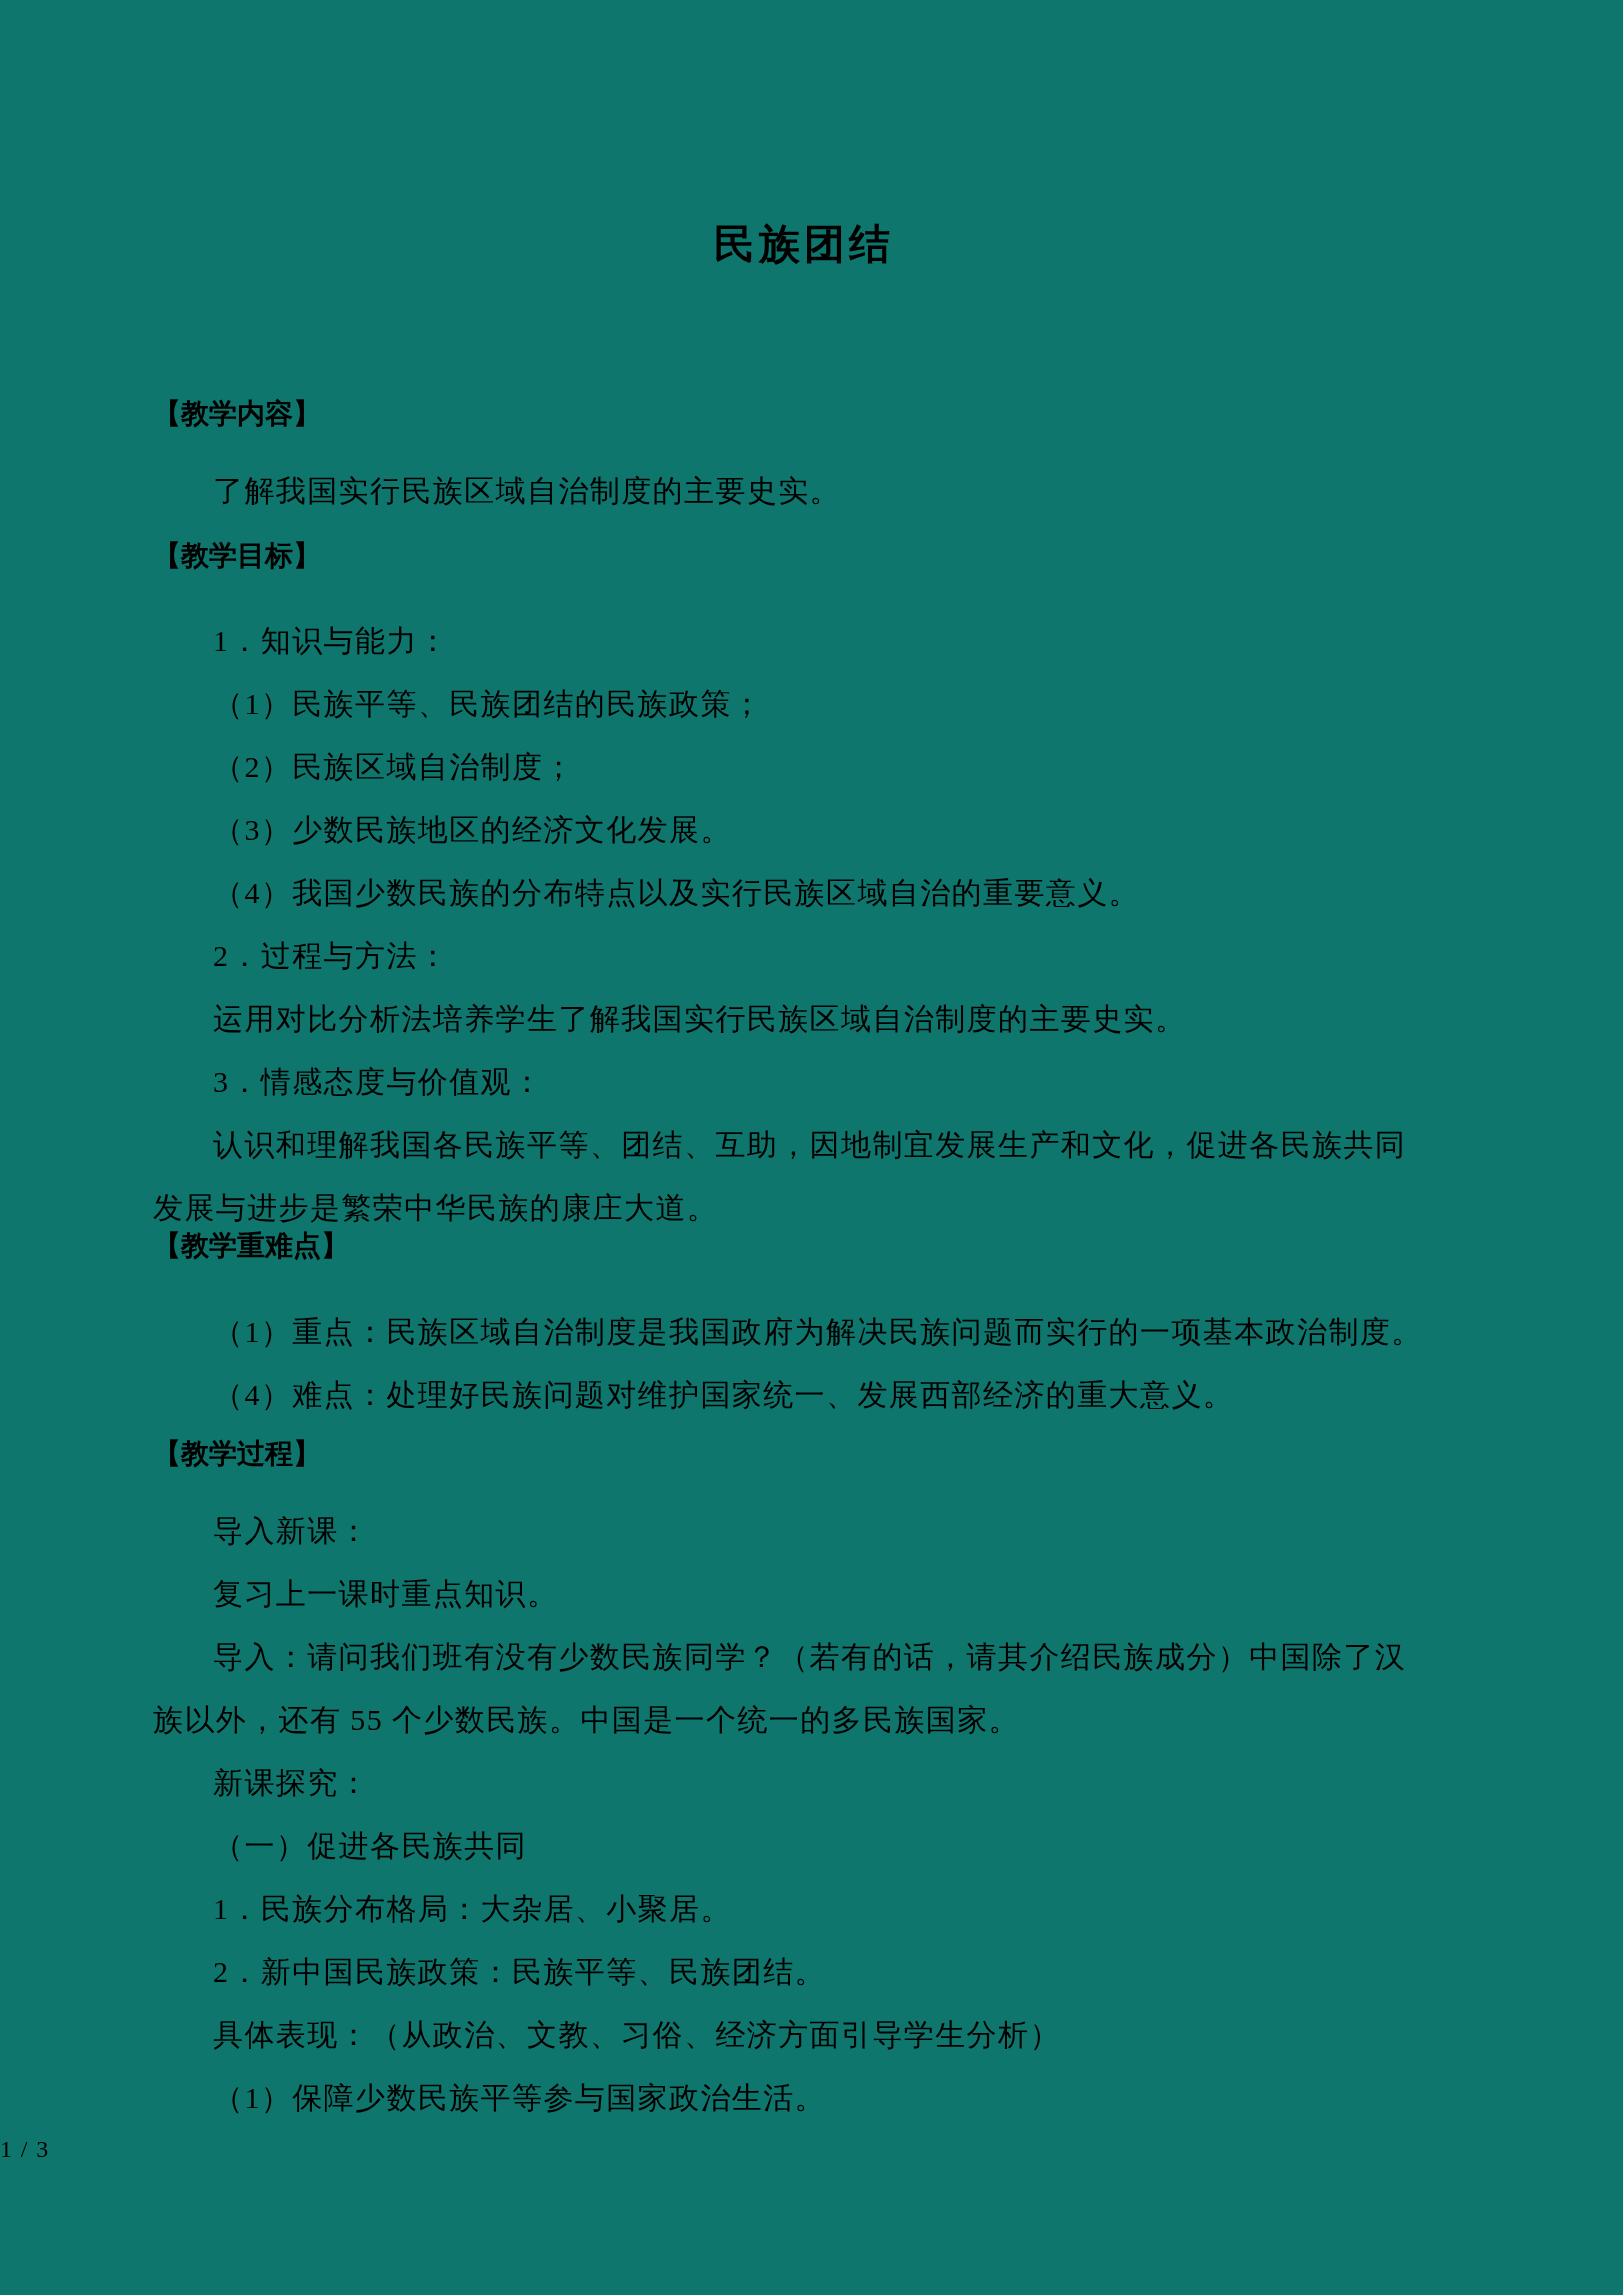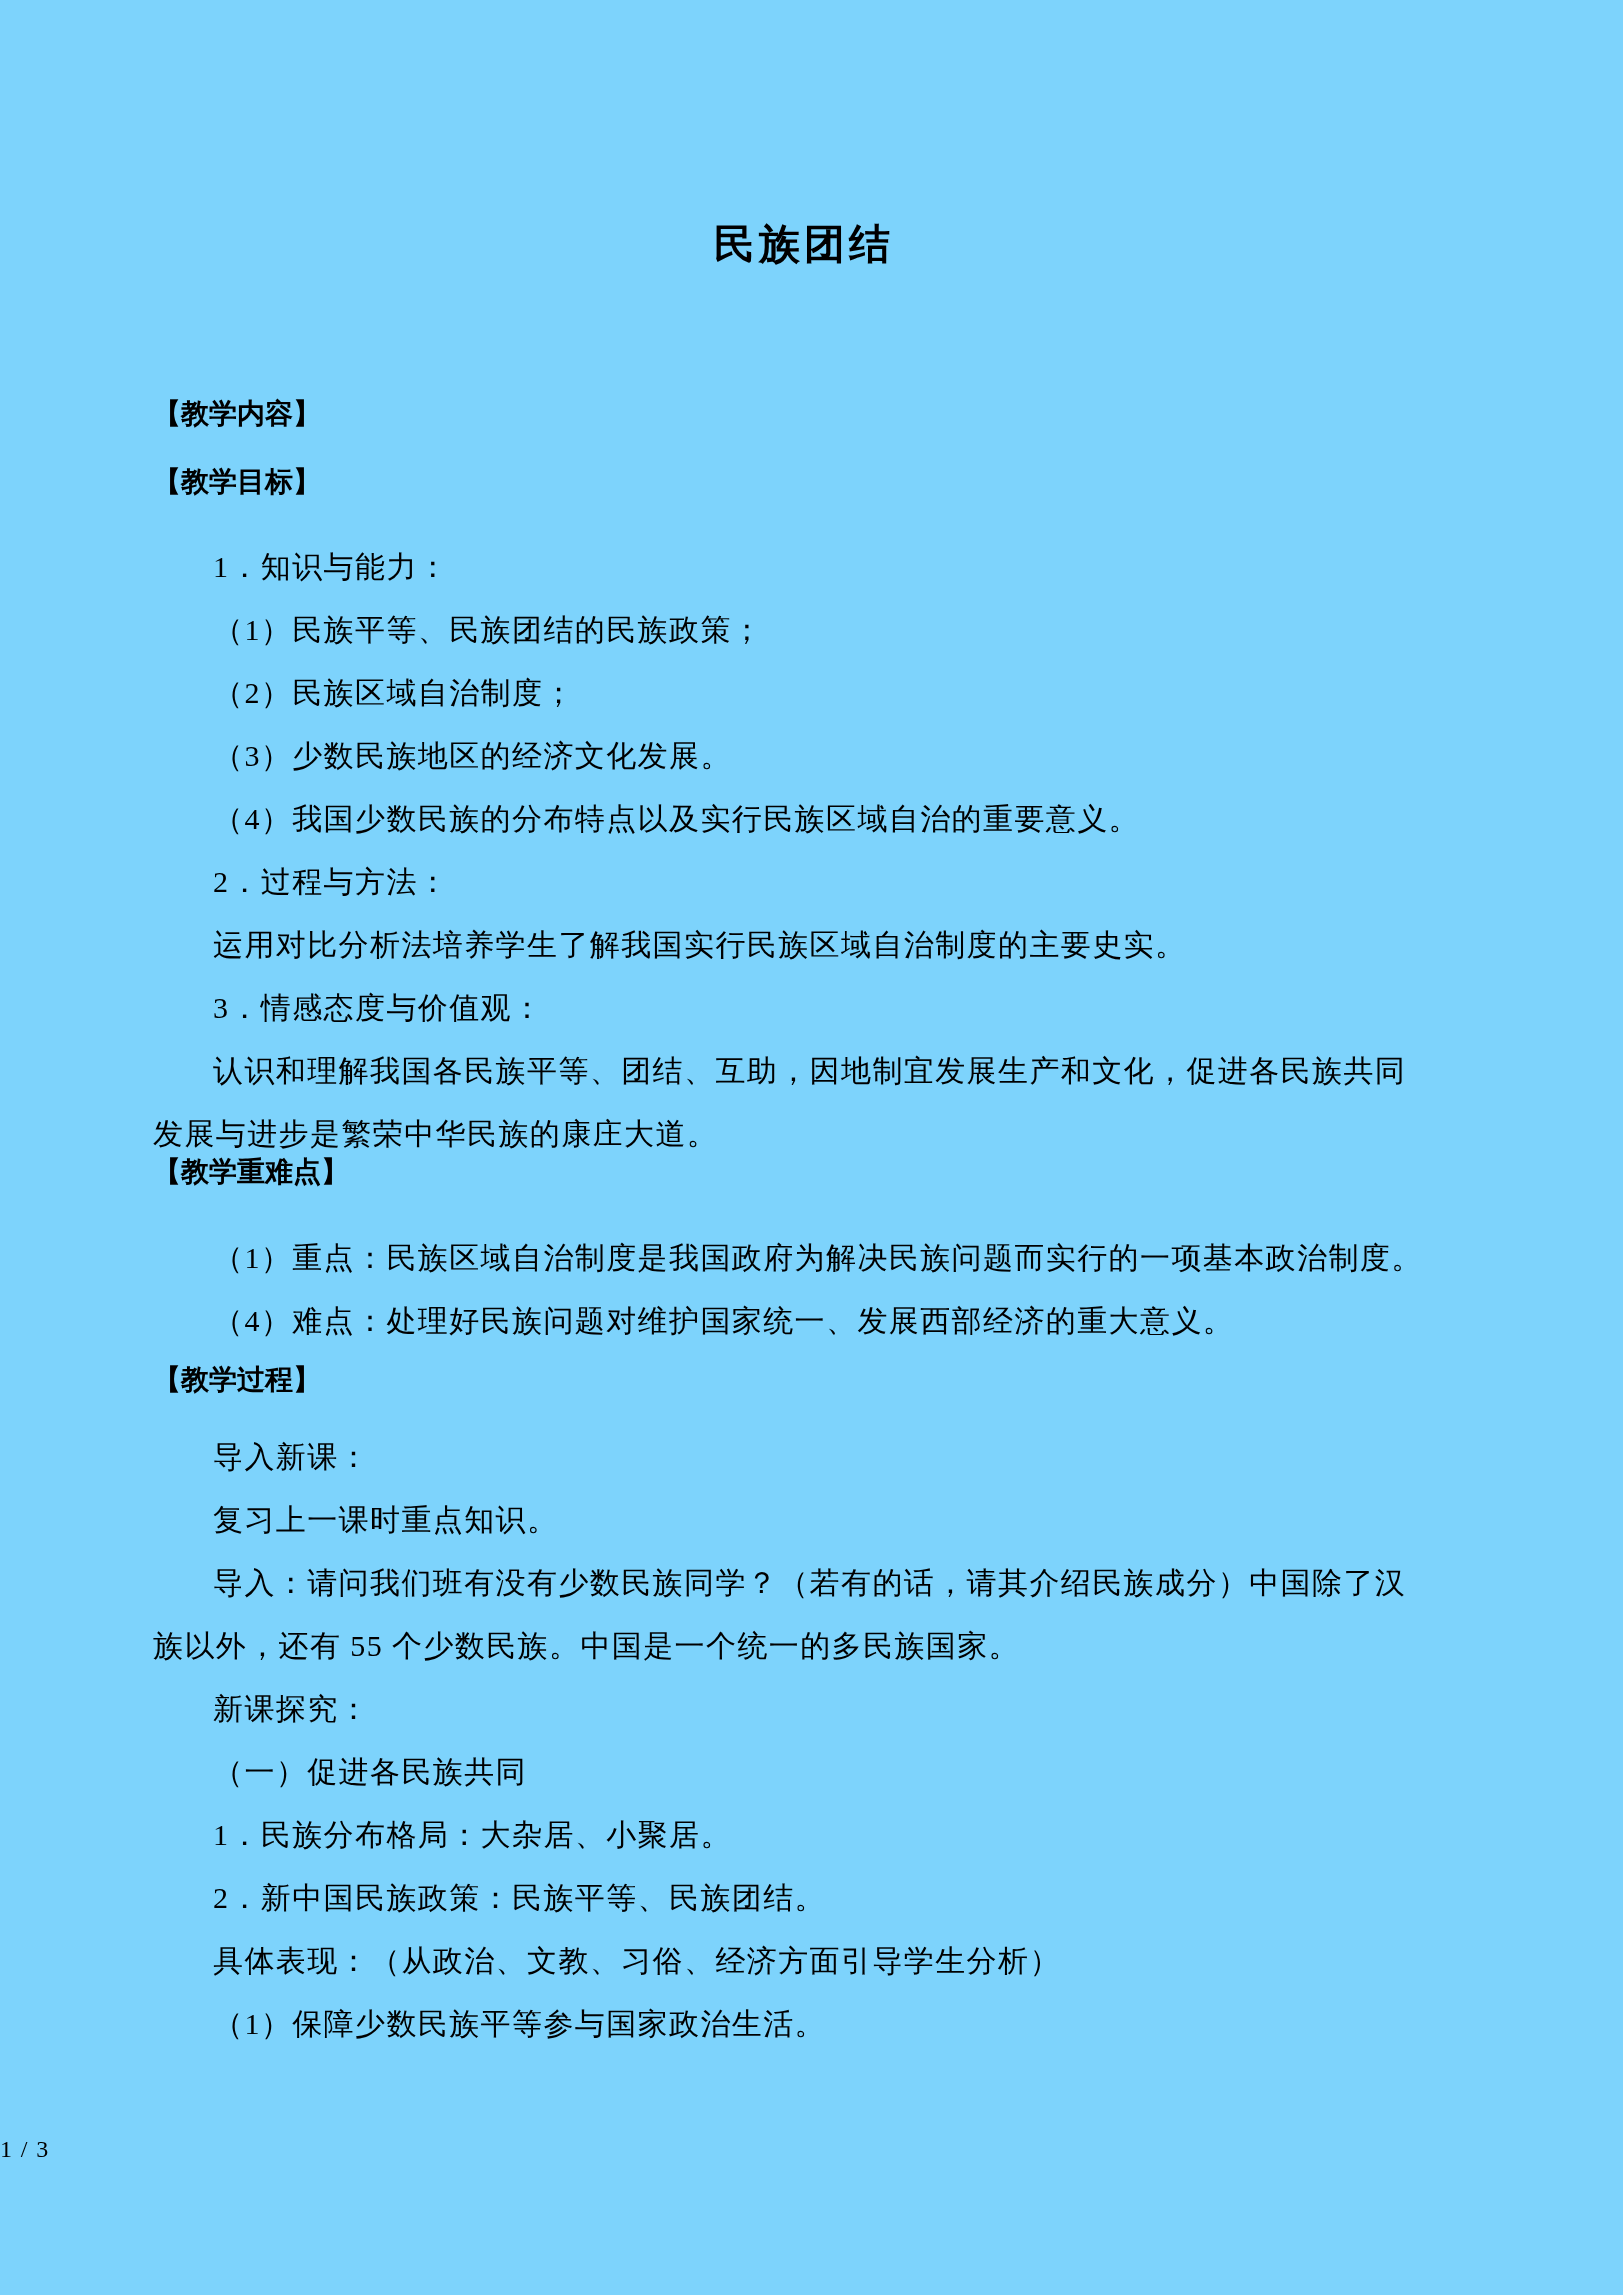--- a/index.html
+++ b/index.html
@@ -4,21 +4,21 @@
 <style>
   html, body {
     margin: 0;
     padding: 0;
     background: #ffffff;
   }
   .page {
     position: relative;
     width: 1623px;
     height: 2295px;
-    background: #7dd3fc;
+    background: #0f766e;
     color: #000000;
     font-family: "Liberation Serif", "DejaVu Serif", serif;
     overflow: hidden;
     box-sizing: border-box;
     padding: 0 168px 0 153px;
   }
   .doc-title {
     font-size: 41px;
     font-weight: bold;
     line-height: 82px;
@@ -64,20 +64,21 @@
   }
 </style>
 </head>
 <body>
 
 <div class="page">
 
   <div class="doc-title">民族团结</div>
 
   <div class="section-heading mt-140">【教学内容】</div>
+  <div class="para indent mt-16">了解我国实行民族区域自治制度的主要史实。</div>
 
   <div class="section-heading mt-0">【教学目标】</div>
   <div class="para indent mt-28">1．知识与能力：</div>
   <div class="para indent mt-0">（1）民族平等、民族团结的民族政策；</div>
   <div class="para indent mt-0">（2）民族区域自治制度；</div>
   <div class="para indent mt-0">（3）少数民族地区的经济文化发展。</div>
   <div class="para indent mt-0">（4）我国少数民族的分布特点以及实行民族区域自治的重要意义。</div>
   <div class="para indent mt-0">2．过程与方法：</div>
   <div class="para indent mt-0">运用对比分析法培养学生了解我国实行民族区域自治制度的主要史实。</div>
   <div class="para indent mt-0">3．情感态度与价值观：</div>

